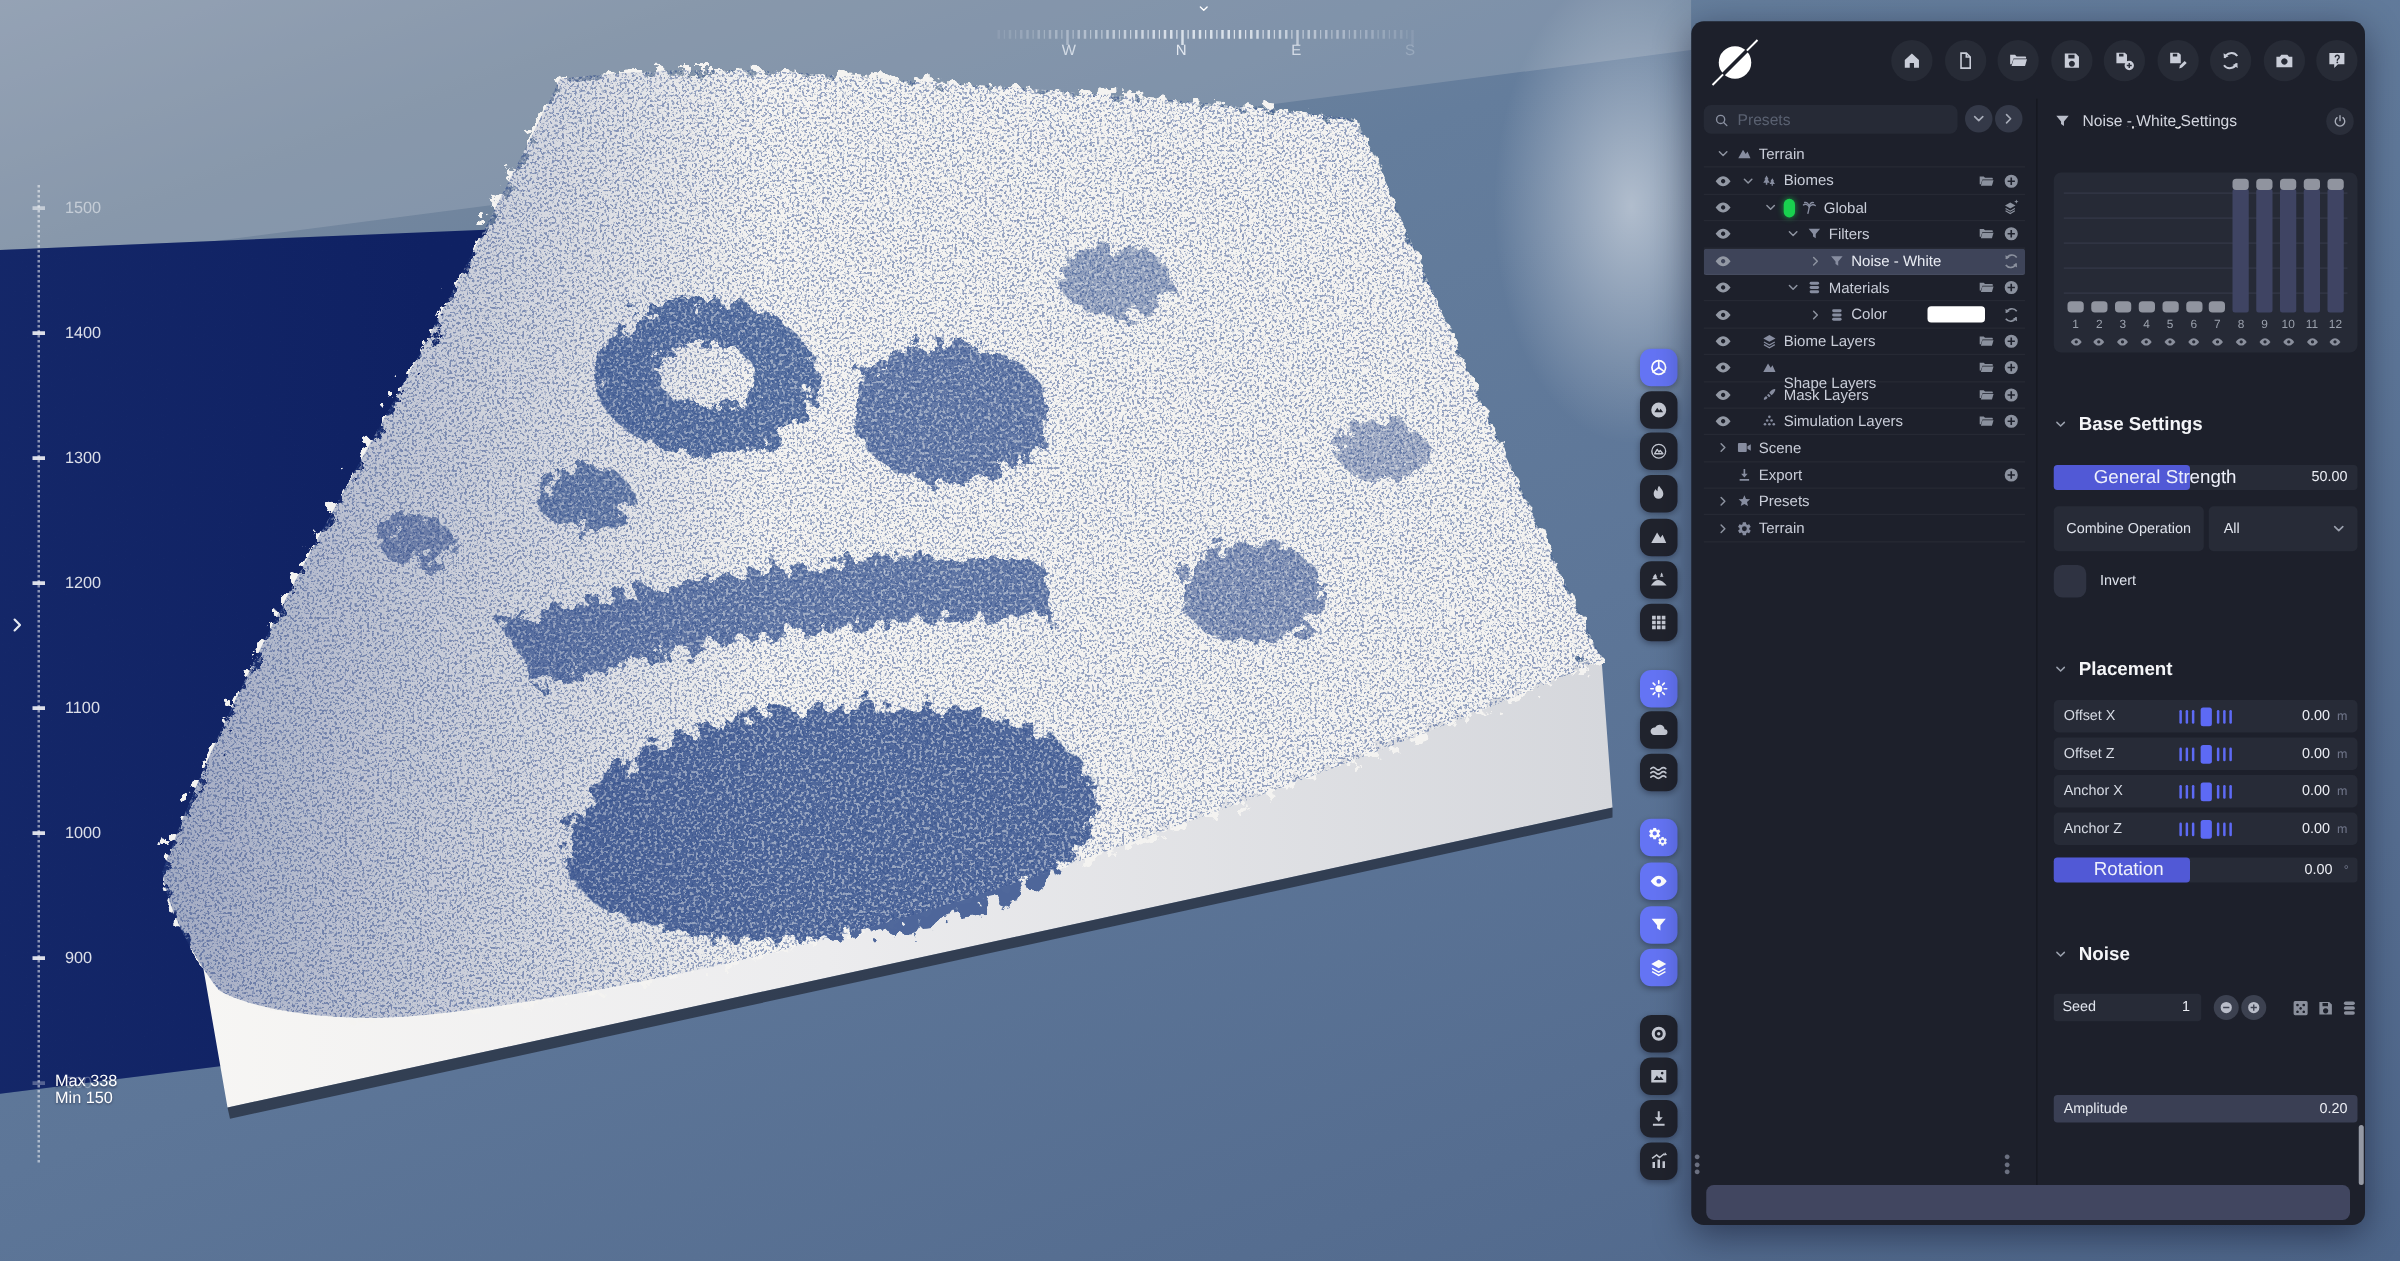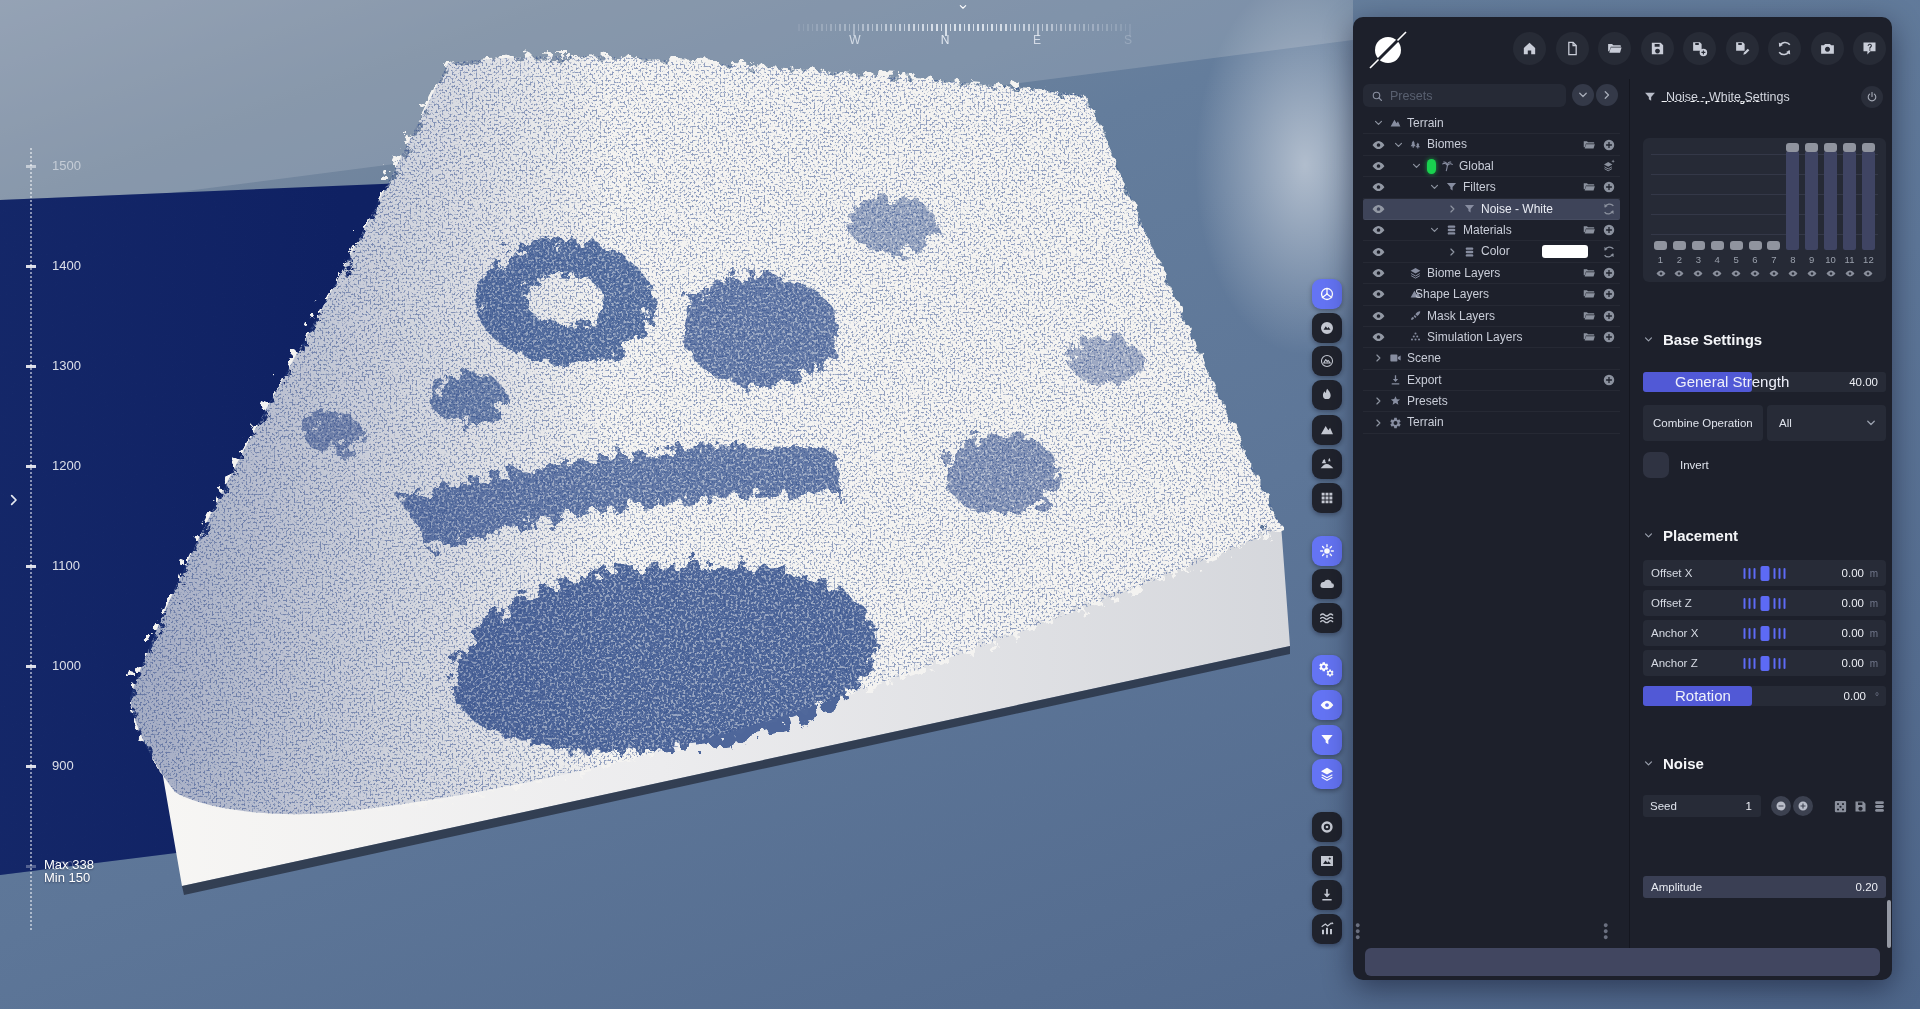--- a/index.html
+++ b/index.html
@@ -796,21 +796,21 @@
             </svg>
           </div>
         </div>
         <div class="tree-row">
           <svg viewBox="0 0 24 24" class="icon t-eye" style="left: 8px;">
             <use href="#i-eye"></use>
           </svg>
           <svg viewBox="0 0 24 24" class="icon t-ico" style="left: 46px;">
             <use href="#i-mountain"></use>
           </svg>
-          <span class="t-label" style="left: 52px;">Shape Layers</span>
+          <span class="t-label" style="left: 64px; margin-top: 12px;">Shape Layers</span>
           <div class="trail">
             <svg viewBox="0 0 24 24" class="icon t-trail">
               <use href="#i-folder"></use>
             </svg>
             <svg viewBox="0 0 24 24" class="icon t-trail">
               <use href="#i-plus-circle"></use>
             </svg>
           </div>
         </div>
         <div class="tree-row">
@@ -988,21 +988,21 @@
 
       <div class="sec-head" style="top:312px">
         <svg class="icon" viewBox="0 0 24 24">
             <use href="#i-chevron-down"></use>
           </svg>
         <span>Base Settings</span>
       </div>
       <div class="slider-row" style="top:355px">
         <div class="slider-fill" style="width: 45%;"></div>
         <span class="slider-lb">General Strength</span>
-        <span class="slider-val">40.00</span>
+        <span class="slider-val">50.00</span>
       </div>
       <div class="duo" style="top:388px">
         <div class="cell c-lb">Combine Operation</div>
         <div class="cell c-val">
           <span>All</span>
           <svg class="icon" viewBox="0 0 24 24">
               <use href="#i-chevron-down"></use>
             </svg>
         </div>
       </div>

